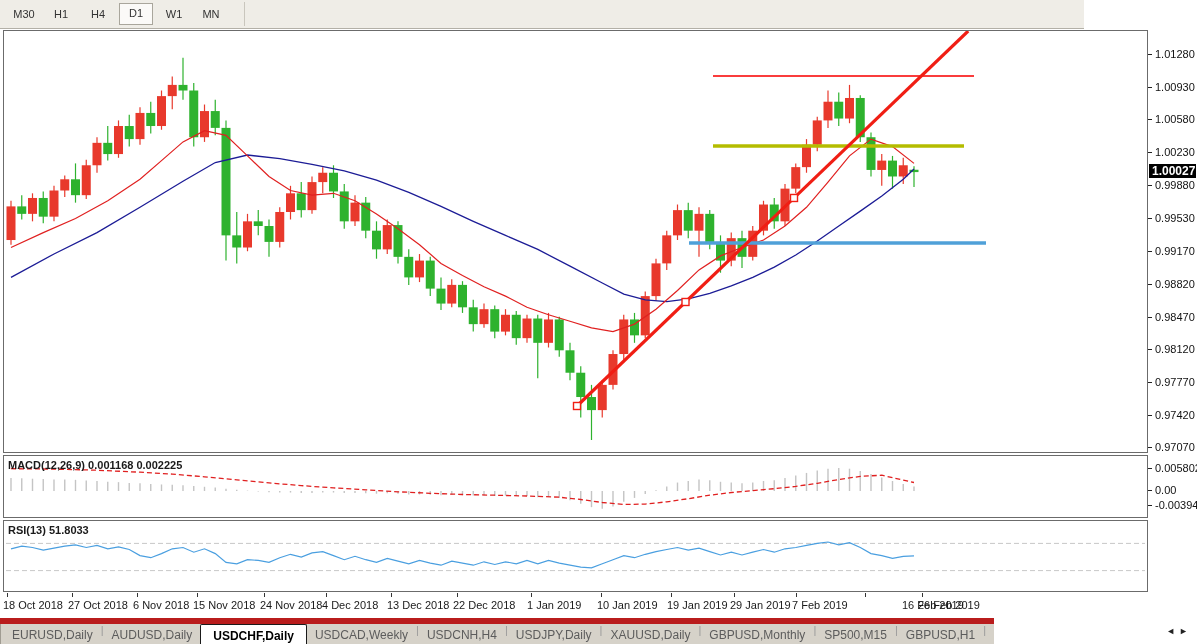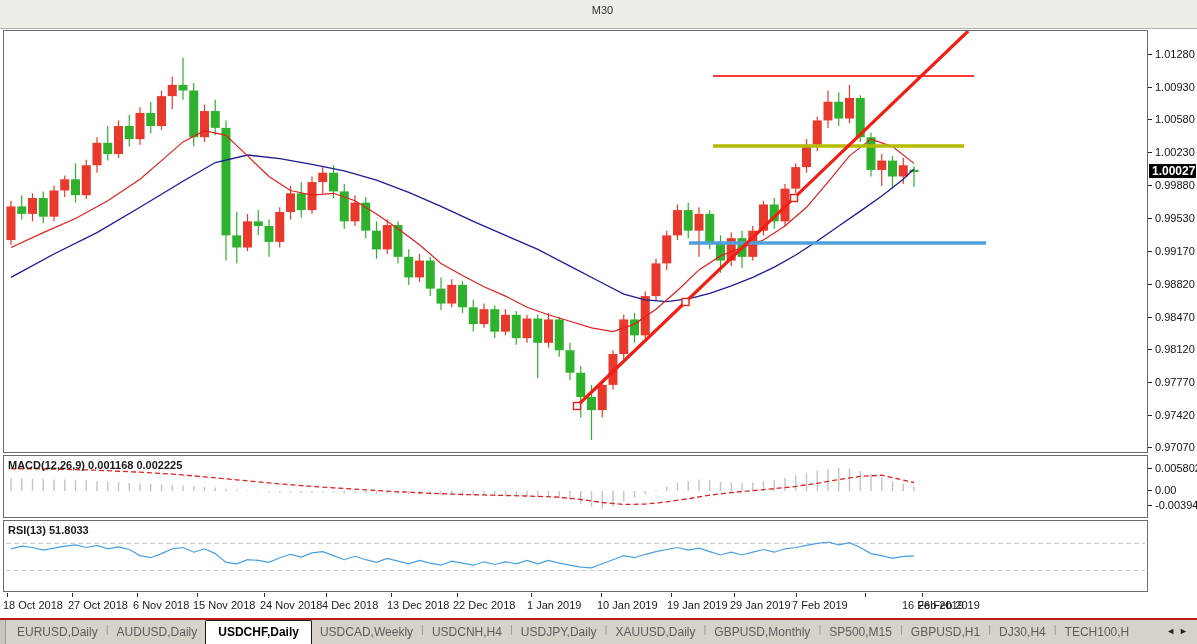--- a/index.html
+++ b/index.html
@@ -1,21 +1,21 @@
 <!DOCTYPE html>
 <html><head>
 <meta charset="utf-8">
 <style>
   html,body{margin:0;padding:0;background:#fff;}
   #page{position:relative;width:1197px;height:644px;overflow:hidden;background:#fff;
         font-family:"Liberation Sans",sans-serif;-webkit-font-smoothing:antialiased;}
   
-  #toolbar{position:absolute;left:0;top:0;width:1197px;height:29px;background:#efede7;
+  #toolbar{position:absolute;left:0;top:0;width:1084px;height:29px;background:#efede7;
            border-bottom:1px solid #b3b0a7;display:flex;align-items:center;padding-left:8px;
-           box-sizing:border-box;gap:5px;flex-direction:column;}
+           box-sizing:border-box;gap:5px;}
   .tfbtn{min-width:24px;height:20px;line-height:20px;text-align:center;font-size:11px;color:#333;
          padding:0 4px;cursor:default;}
   .tfbtn.active{background:#fbfaf8;border:1px solid #a9a69c;line-height:18px;}
   .tb-sep{width:1px;height:24px;background:#c9c6bd;margin-left:12px;}
   
   svg.panel{position:absolute;left:3px;background:#fff;border:1px solid #6b6b6b;}
   #plot-main{top:30px;}
   #plot-macd{top:455px;}
   #plot-rsi{top:520px;}
   
@@ -32,22 +32,22 @@
   #chart-title{left:10px;top:36px;}
   #macd-label{left:8px;top:459px;}
   #rsi-label{left:8px;top:524px;}
   .arrow-glyph{font-size:8px;vertical-align:1px;margin-right:4px;}
   .ohlc-vals{margin-left:8px;}
   
   #date-axis{position:absolute;left:0;top:593px;width:1197px;height:24px;background:#fff;}
   .datelab{position:absolute;top:6px;font-size:11px;color:#1a1a1a;white-space:nowrap;}
   .datetick{position:absolute;top:0;width:1px;height:4px;background:#333;}
   
-  #tabbar{position:absolute;left:0;top:618px;width:1197px;height:26px;background:#d6d2c9;
-          border-top:2px solid #b91c1c;display:flex;align-items:center;box-sizing:border-box;
+  #tabbar{position:absolute;left:0;top:618px;width:994px;height:26px;background:#d6d2c9;
+          border-top:6px solid #b91c1c;display:flex;align-items:flex-start;box-sizing:border-box;
           overflow:hidden;}
   .tabbar-edge{width:5px;align-self:stretch;background:#c9c5bb;border-right:1px solid #a09c92;
                margin-right:3px;}
   .tab{font-size:12px;color:#5c5c5c;padding:4px 8px 5px;white-space:nowrap;cursor:default;}
   .tab.active{background:#fff;border:1px solid #1a1a1a;border-bottom:none;color:#000;
               font-weight:700;padding:4px 12px 6px;border-radius:2px 2px 0 0;}
   .tabsep{color:#9a9a9a;font-size:11px;padding-bottom:6px;}
   .tab-arrows{position:absolute;right:5px;top:626px;font-size:9px;color:#222;letter-spacing:4px;}
 </style>
 </head>

